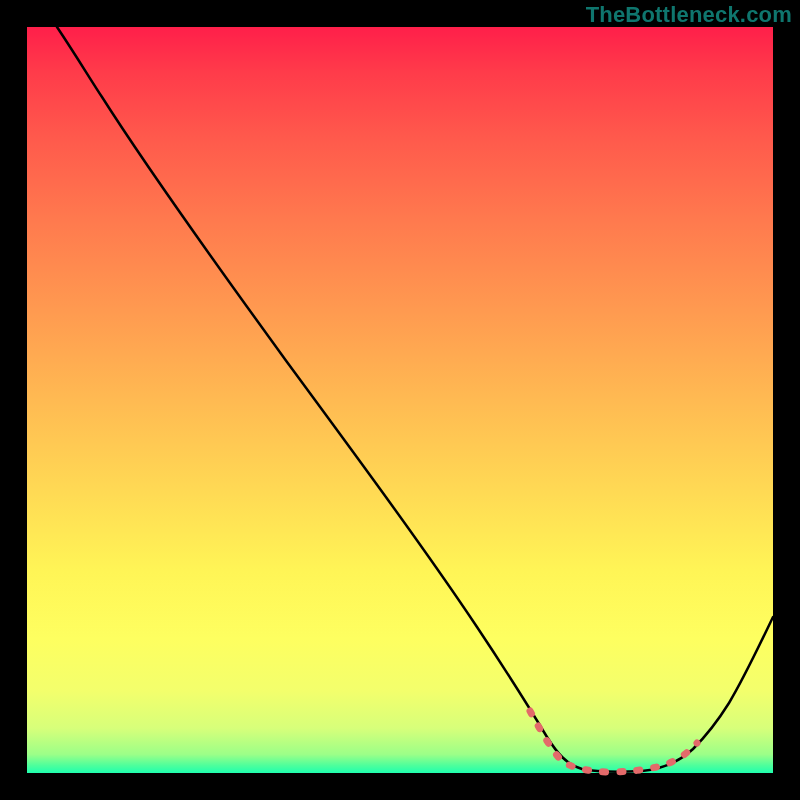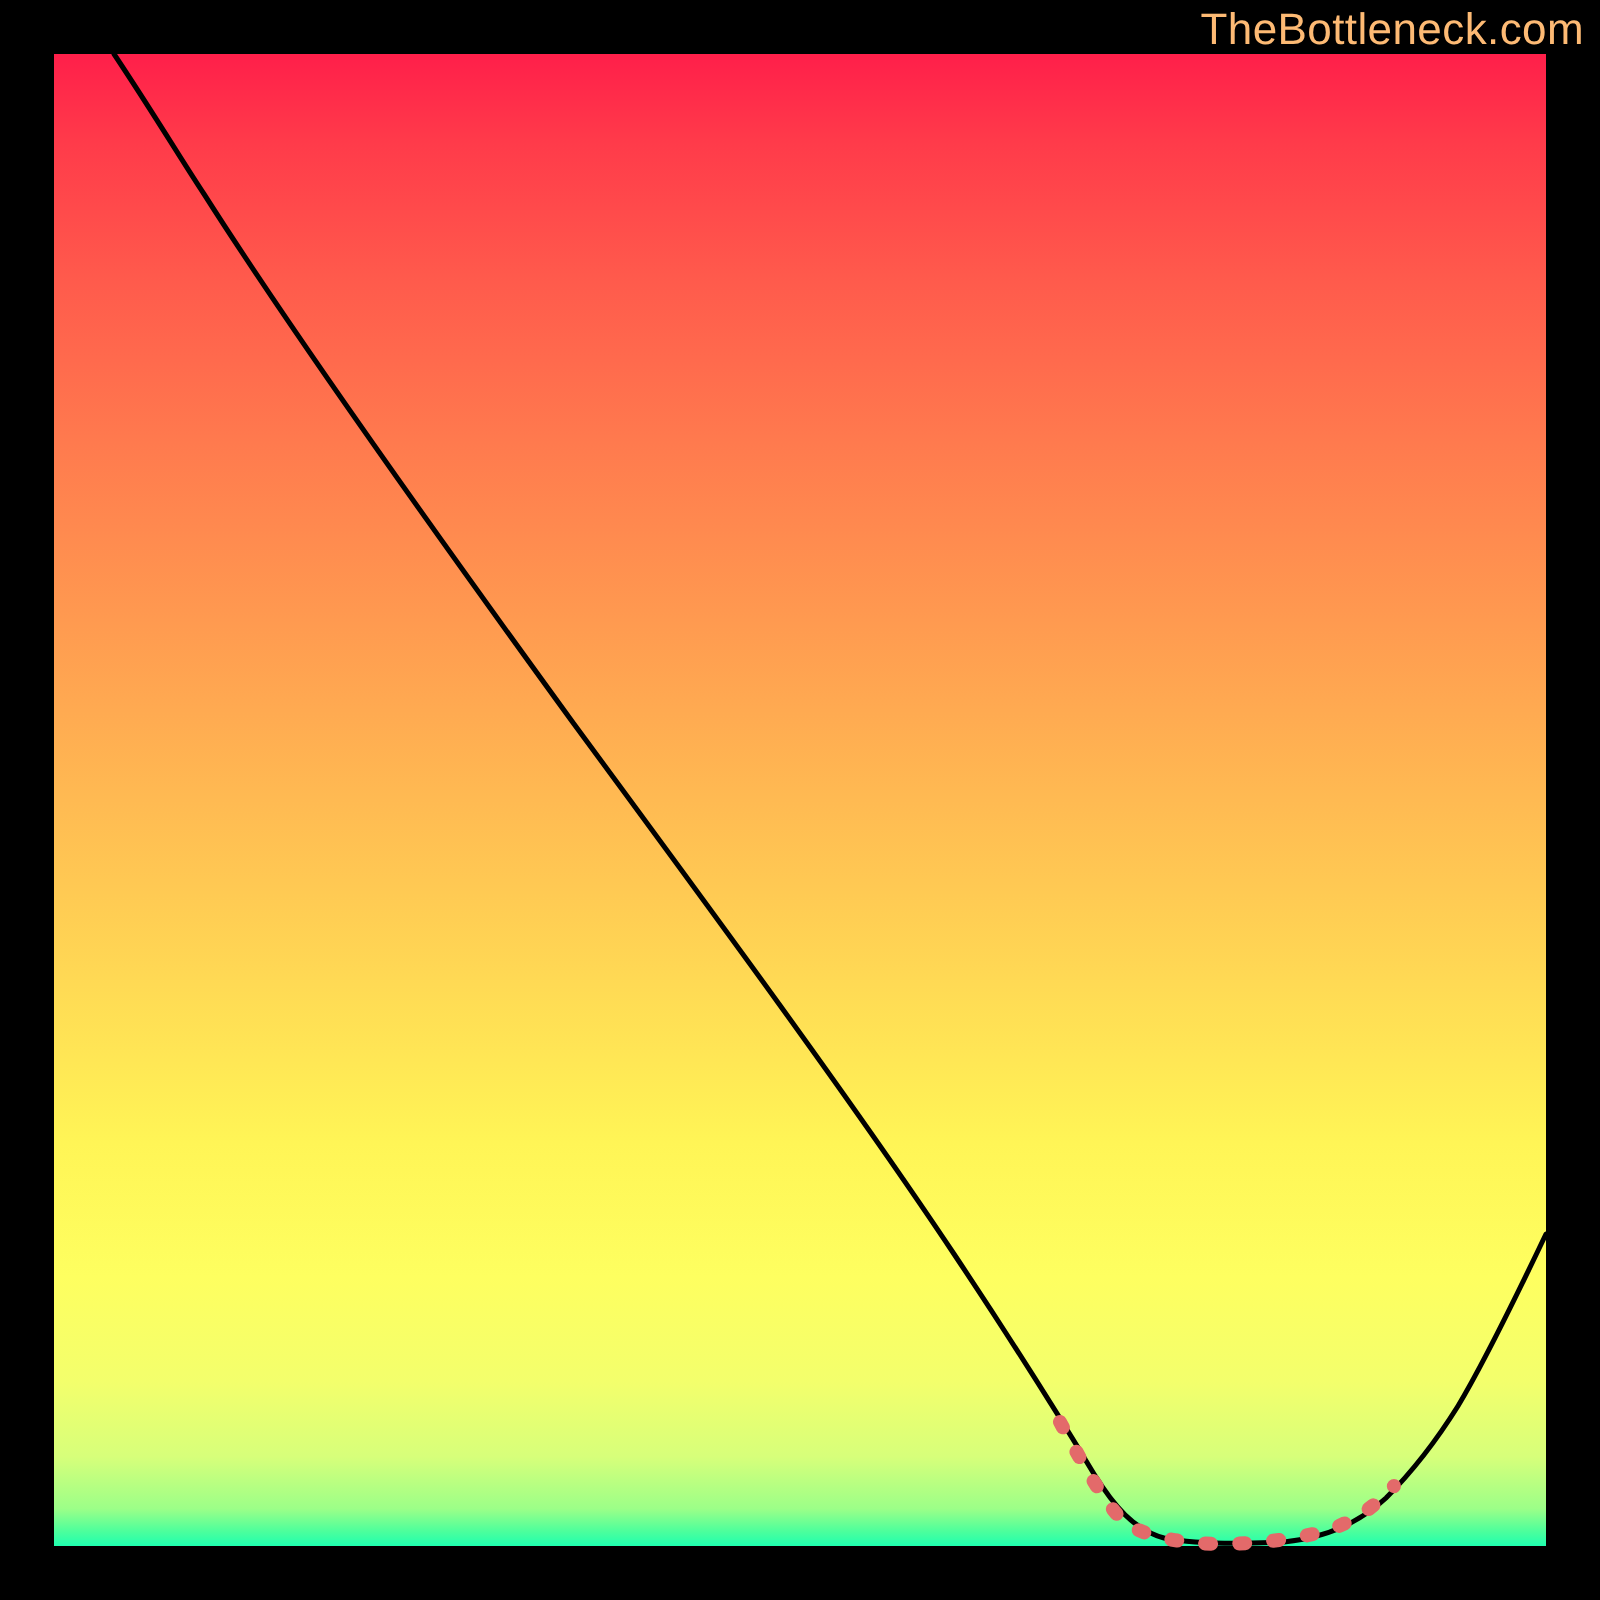--- a/index.html
+++ b/index.html
@@ -14,23 +14,23 @@
   .frame {
     position: relative;
     width: 800px;
     height: 800px;
     background: #000;
   }
   .watermark {
     position: absolute;
     top: 2px;
     right: 8px;
-    color: #fdba74;
+    color: #0f766e;
     font-size: 22px;
-    font-weight: 400;
+    font-weight: 700;
     letter-spacing: 0.2px;
     z-index: 10;
   }
   .plot-area {
     position: absolute;
     left: 27px;
     top: 27px;
     width: 746px;
     height: 746px;
     background: linear-gradient(

